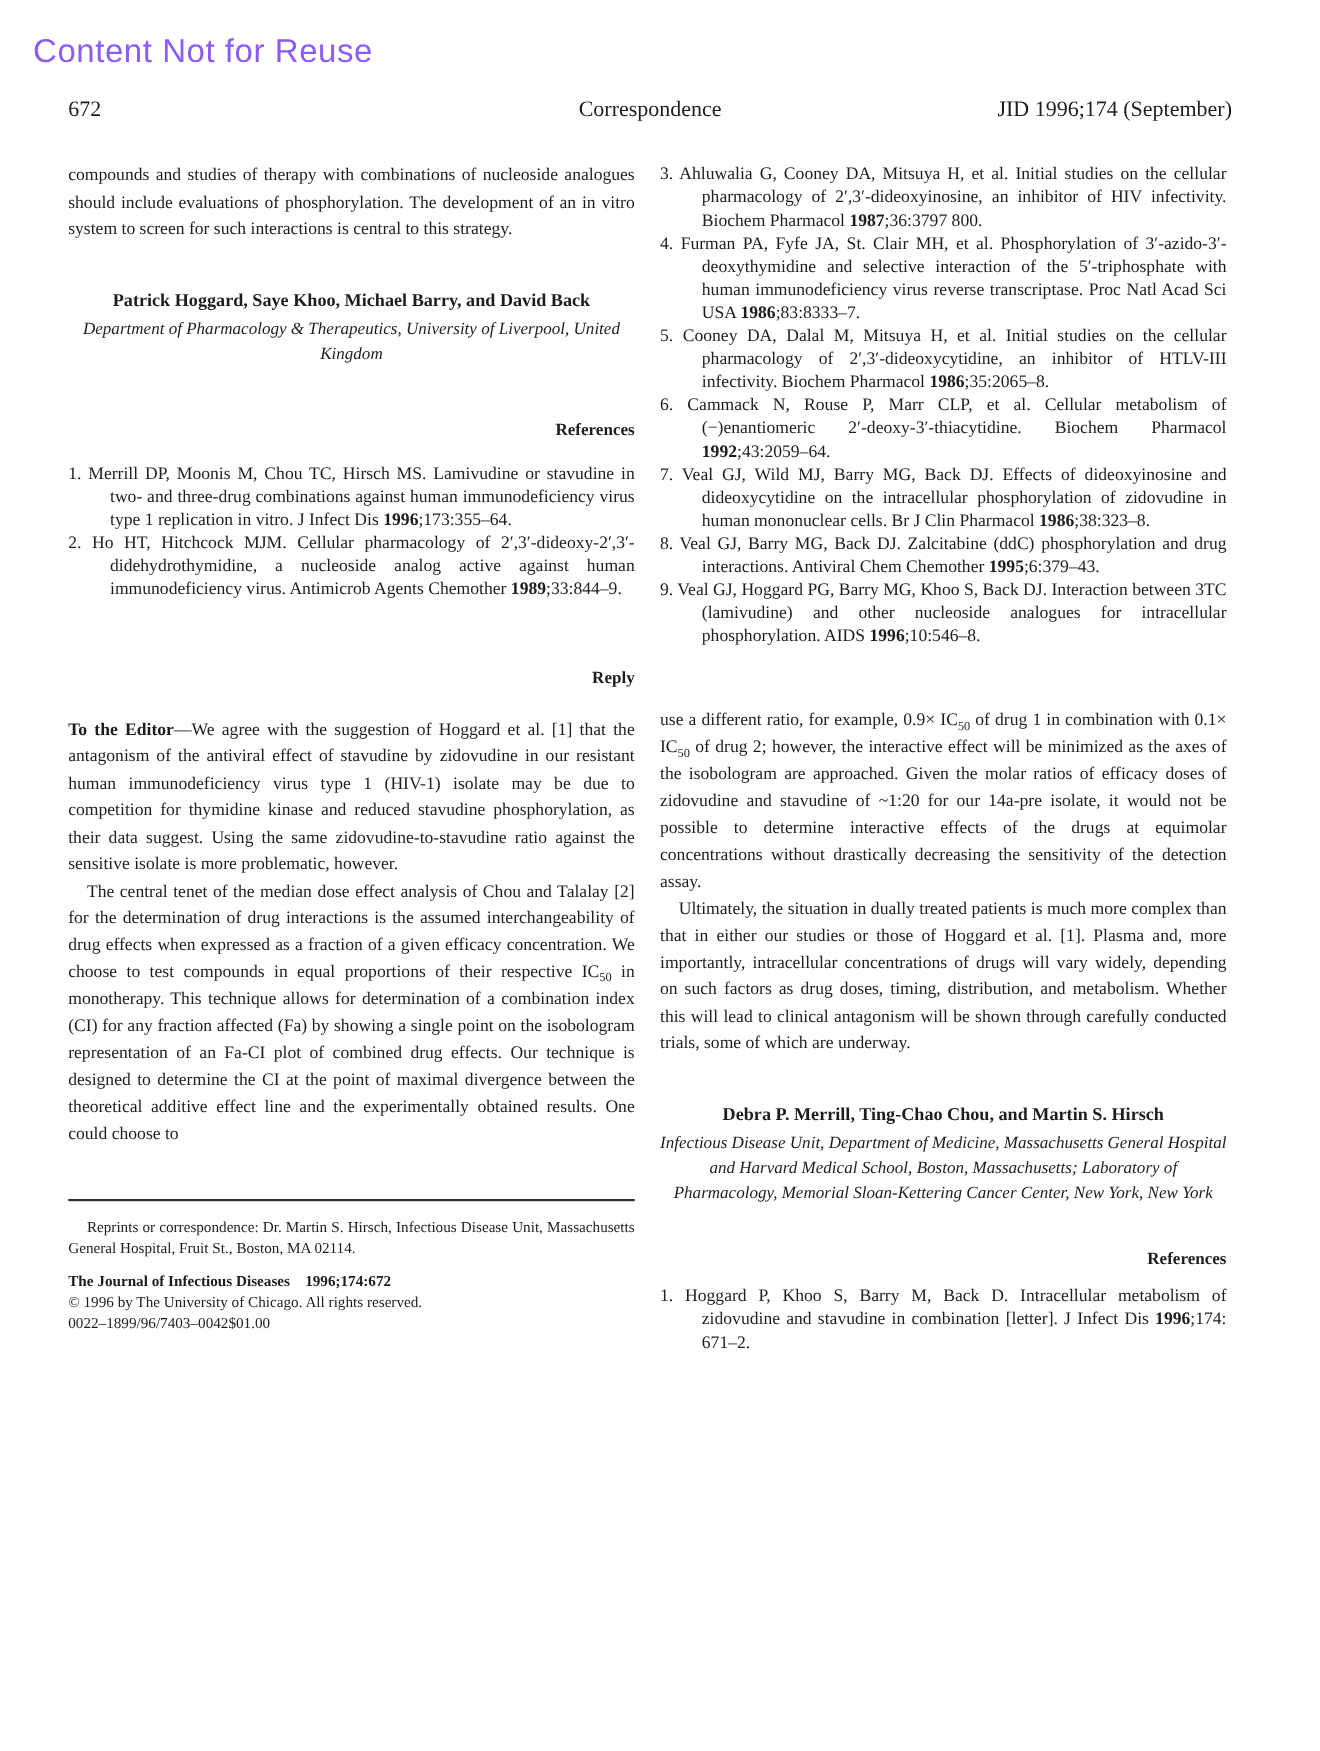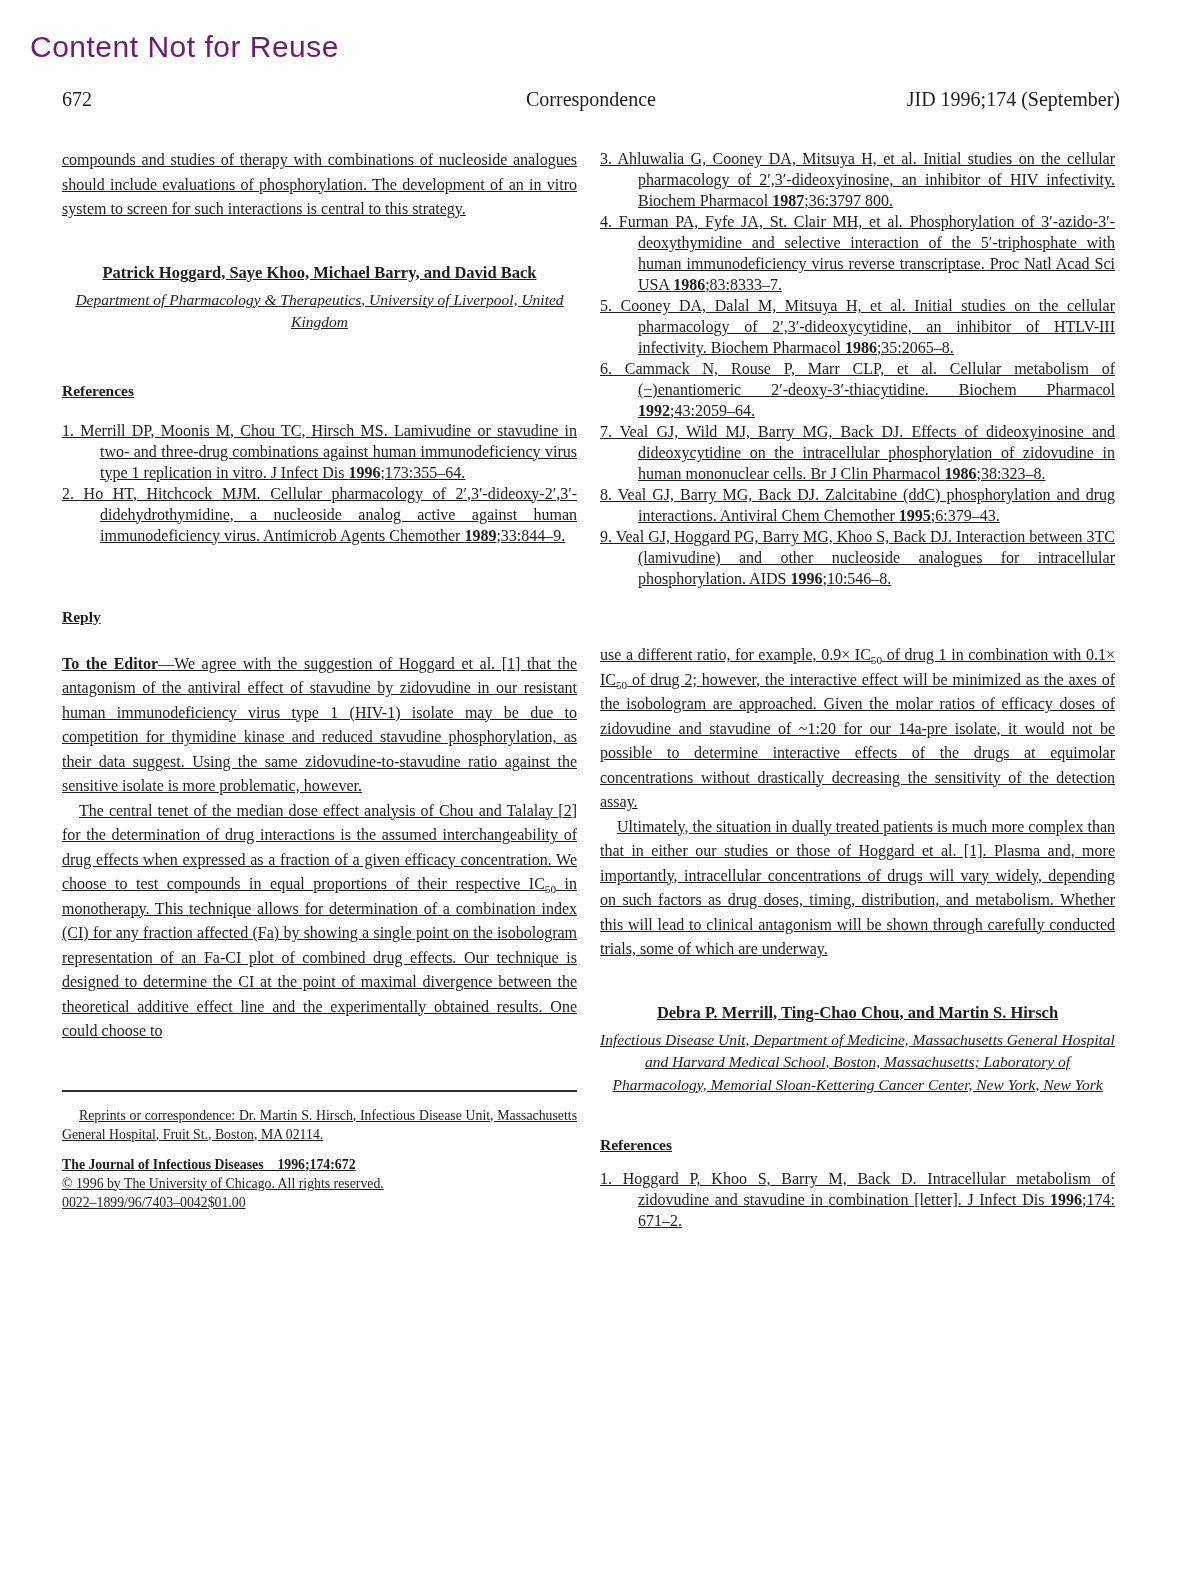--- a/index.html
+++ b/index.html
@@ -12,21 +12,21 @@
     color: #1d1d1d;
     overflow: hidden;
   }
   .watermark {
     position: absolute;
     left: 30px;
     top: 30px;
     font-family: "Liberation Sans", sans-serif;
     font-size: 30px;
     letter-spacing: 0.5px;
-    color: #701a75;
+    color: #8b5cf6;
   }
   .header {
     position: absolute;
     top: 88px;
     left: 62px;
     width: 1058px;
     display: flex;
     align-items: baseline;
     font-size: 20px;
   }
@@ -34,21 +34,20 @@
   .header .h-mid   { flex: 0 0 auto; }
   .header .h-right { flex: 1; text-align: right; }
 
   .columns {
     position: absolute;
     top: 148px;
     left: 62px;
     width: 1066px;
     display: flex;
     gap: 23px;
-    text-decoration: underline;
   }
   .col { width: 515px; }
 
   p { margin: 0; }
   .body {
     font-size: 16px;
     line-height: 24.5px;
     text-align: justify;
   }
   .indent { text-indent: 17px; }
@@ -63,20 +62,21 @@
     margin-top: 5px;
     font-style: italic;
     font-size: 15.5px;
     line-height: 22.5px;
     text-align: center;
   }
   .sect {
     margin: 48px 0 20px 0;
     font-size: 15.5px;
     font-weight: bold;
+    text-align: right;
   }
   .reflist .ref {
     font-size: 16px;
     line-height: 21px;
     text-align: justify;
     padding-left: 38px;
     text-indent: -38px;
   }
   .reply-heading { margin-top: 62px; margin-bottom: 0; }
   .reply-p1 { margin-top: 26px; }

